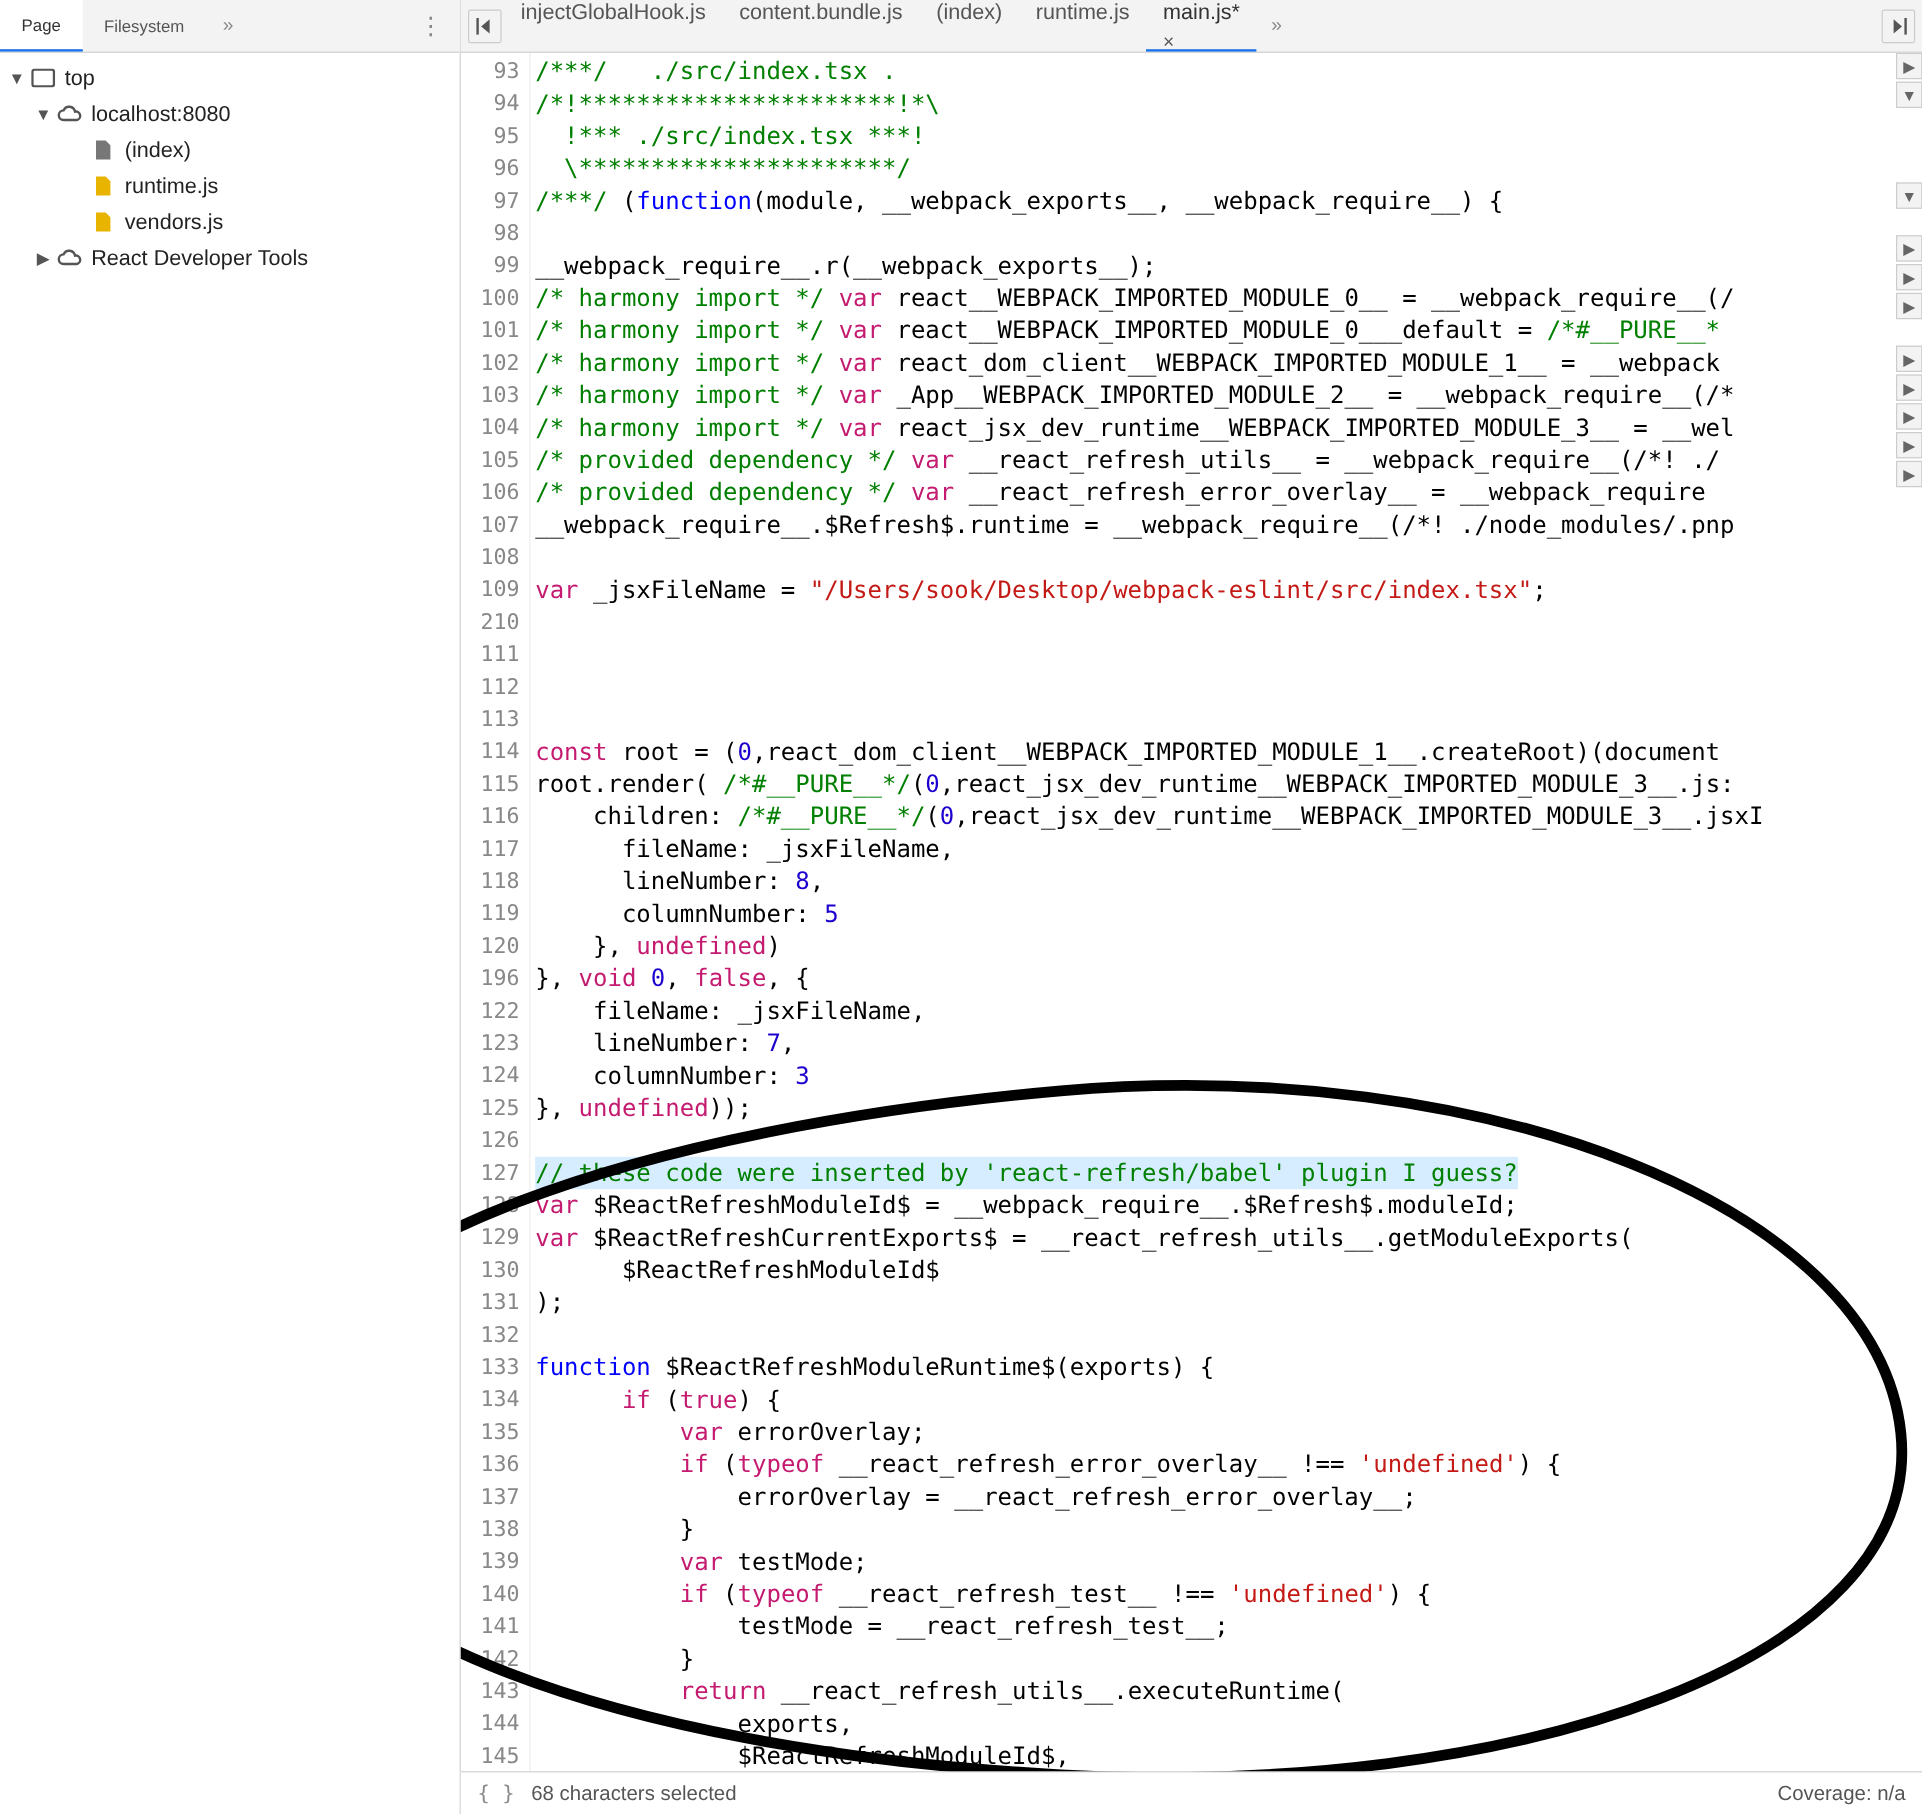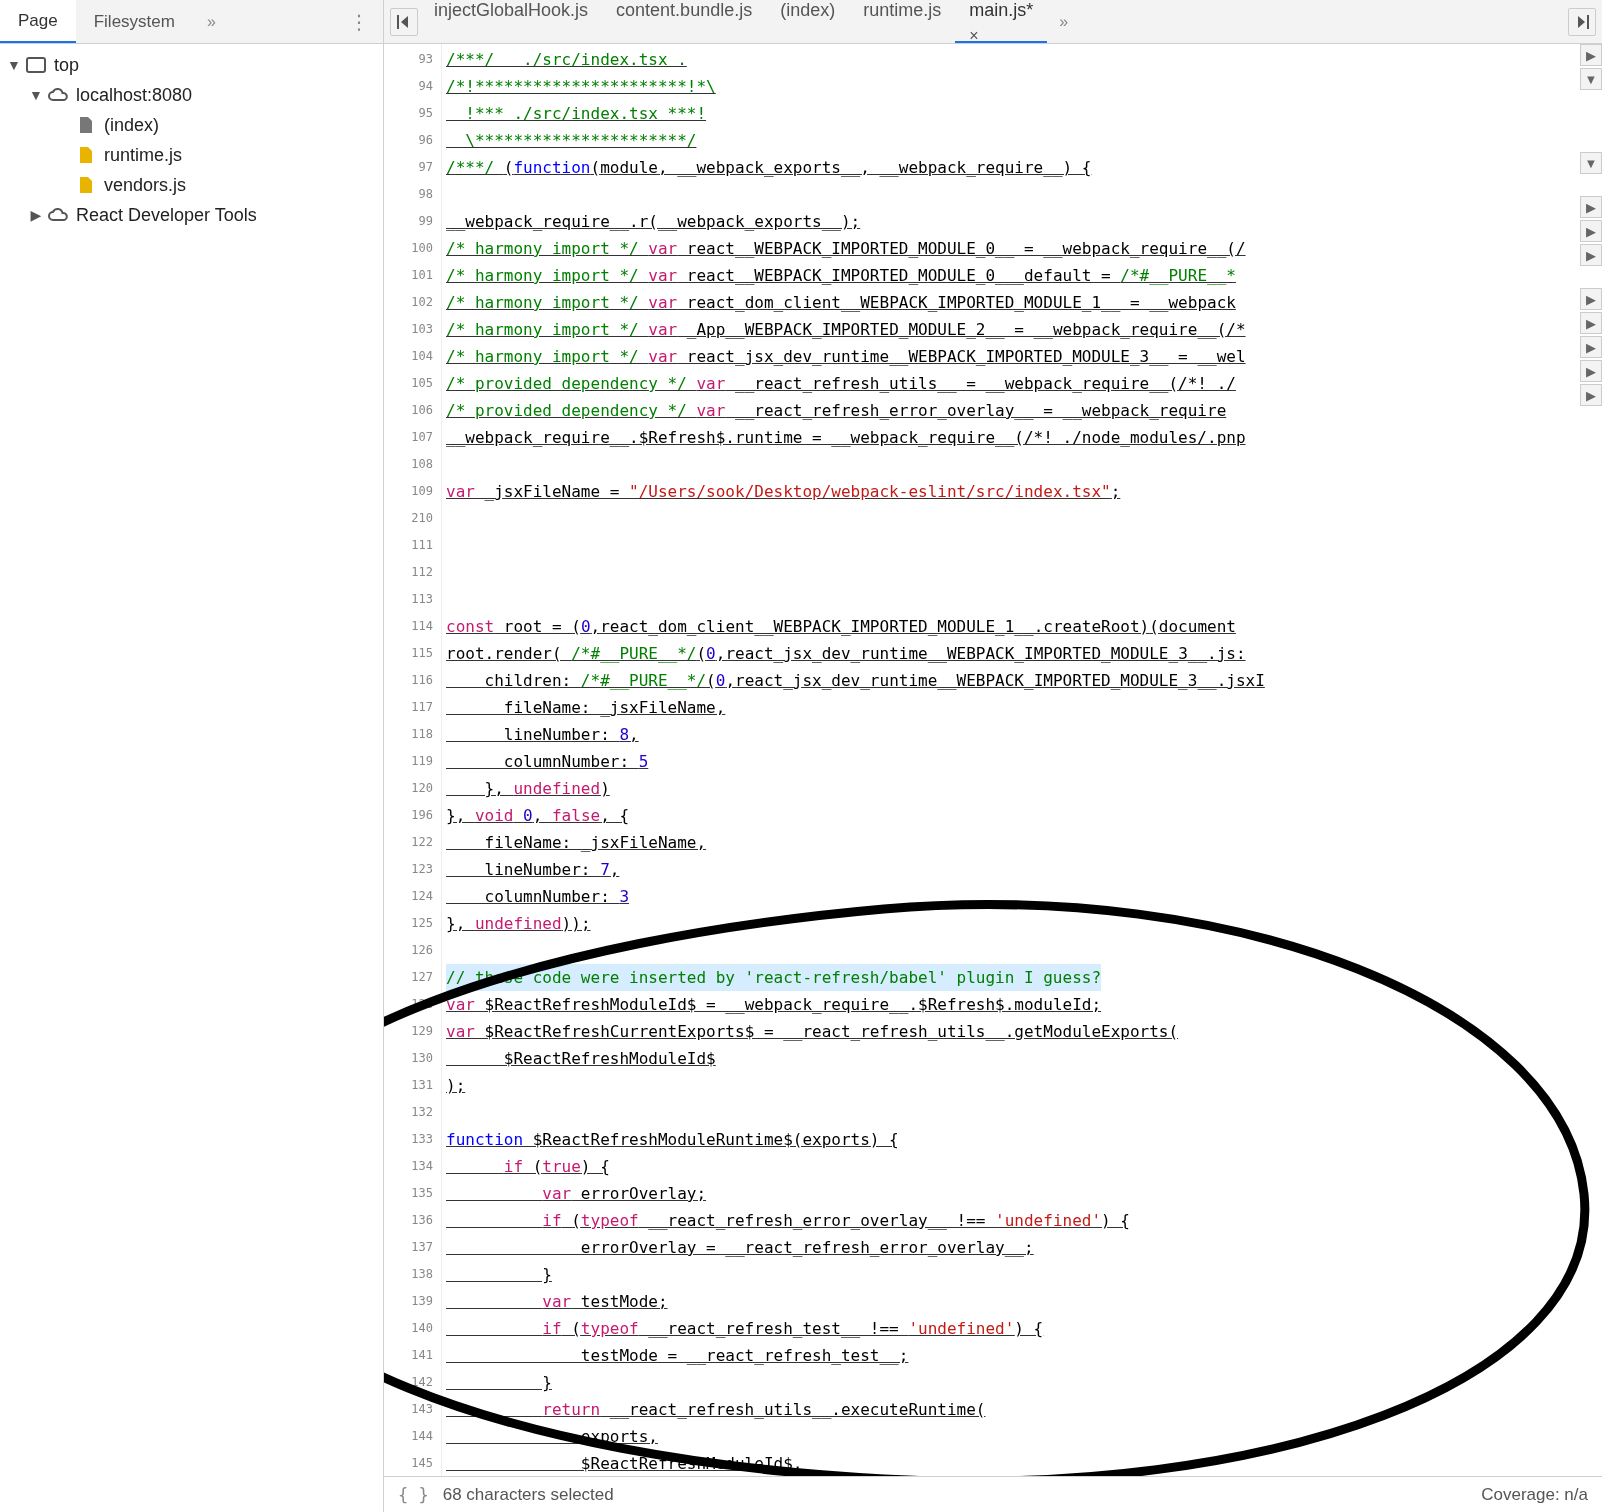--- a/index.html
+++ b/index.html
@@ -25,21 +25,21 @@
   align-items: center;
   height: 44px;
   border-bottom: 1px solid #d0d0d0;
   background: #f3f3f3;
 }
 .sidebar-tab {
   padding: 0 18px;
   height: 100%;
   display: flex;
   align-items: center;
-  font-size: 17px;
+  font-size: 14px;
   color: #555;
   cursor: pointer;
 }
 .sidebar-tab.active {
   background: #fff;
   border-bottom: 2px solid #1a73e8;
   color: #333;
 }
 .sidebar-tab-overflow {
   padding: 0 14px;
@@ -142,33 +142,32 @@
   position: relative;
 }
 .gutter {
   width: 58px;
   background: #fff;
   border-right: 1px solid #eee;
   text-align: right;
   padding: 2px 8px 2px 0;
   color: #888;
   font-family: Menlo, Consolas, monospace;
-  font-size: 12px;
+  font-size: 18px;
   line-height: 27px;
 }
 .code {
   flex: 1;
   font-family: Menlo, Consolas, monospace;
-  font-size: 16px;
+  font-size: 20px;
   line-height: 27px;
   white-space: pre;
   padding: 2px 0 2px 4px;
   overflow: hidden;
   position: relative;
-  text-decoration: underline;
 }
 .code-line { height: 27px; }
 .highlighted-line {
   background: #d6ecff;
   display: inline-block;
 }
 .tok-comment { color: #007f00; }
 .tok-keyword { color: #c41a70; }
 .tok-keyword2 { color: #0000ff; }
 .tok-string { color: #c41a16; }

